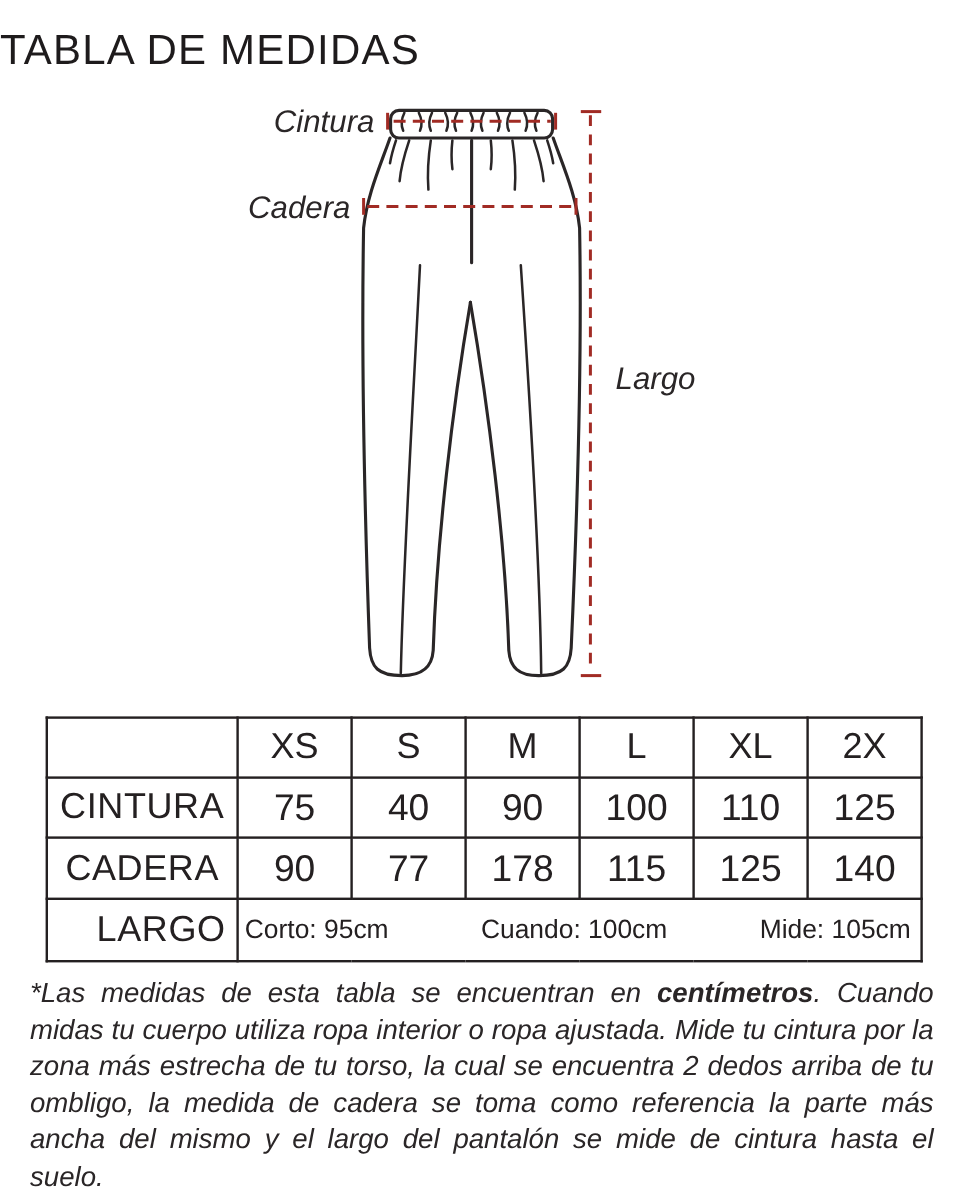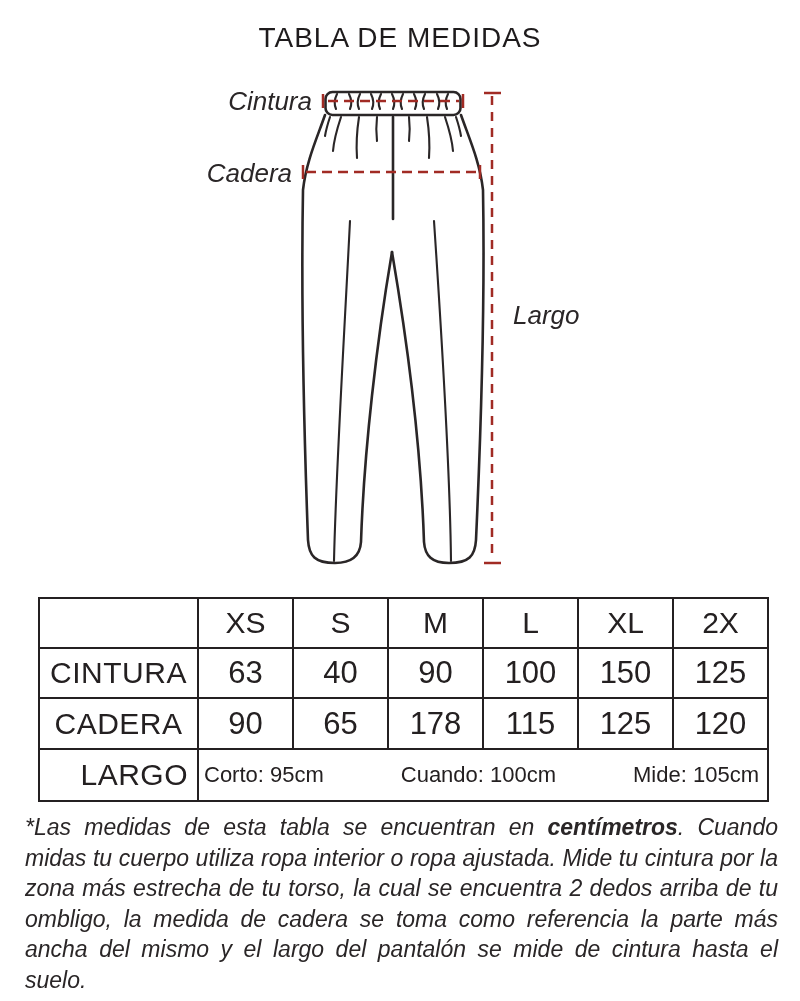--- a/index.html
+++ b/index.html
@@ -3,21 +3,21 @@
 <meta charset="utf-8">
 <style>
   html,body{margin:0;padding:0;background:#ffffff;}
   .page{
     position:relative;width:800px;height:1001px;background:#ffffff;
     overflow:hidden;color:#262223;
     font-family:"Liberation Sans","DejaVu Sans",sans-serif;
   }
   .page-title{
     position:absolute;left:0;top:22px;width:800px;
-    font-size:28px;font-weight:400;letter-spacing:1px;text-align:center;
+    font-size:35px;font-weight:400;letter-spacing:1px;
     color:#1e1b1c;white-space:nowrap;
   }
   .diagram{position:absolute;left:0;top:0;width:800px;height:590px;}
   .diagram svg{position:absolute;left:0;top:0;}
   .measure-label{
     position:absolute;font-style:italic;font-size:26px;color:#2a2627;
     white-space:nowrap;
   }
   .label-cintura{left:160px;top:86px;width:152px;text-align:right;}
   .label-cadera{left:140px;top:158px;width:152px;text-align:right;}
@@ -142,35 +142,35 @@
       <td class="corner"></td>
       <th class="size-head">XS</th>
       <th class="size-head">S</th>
       <th class="size-head">M</th>
       <th class="size-head">L</th>
       <th class="size-head">XL</th>
       <th class="size-head">2X</th>
     </tr>
     <tr class="r-cintura">
       <th class="row-label">CINTURA</th>
-      <td>63</td>
+      <td>75</td>
       <td>40</td>
       <td>90</td>
       <td>100</td>
-      <td>150</td>
+      <td>110</td>
       <td>125</td>
     </tr>
     <tr class="r-cadera">
       <th class="row-label">CADERA</th>
       <td>90</td>
-      <td>65</td>
+      <td>77</td>
       <td>178</td>
       <td>115</td>
       <td>125</td>
-      <td>120</td>
+      <td>140</td>
     </tr>
     <tr class="r-largo">
       <th class="row-label align-right">LARGO</th>
       <td class="length-cell" colspan="6">
         <div class="length-vals">
           <span>Corto: 95cm</span>
           <span>Cuando: 100cm</span>
           <span>Mide: 105cm</span>
         </div>
       </td>

